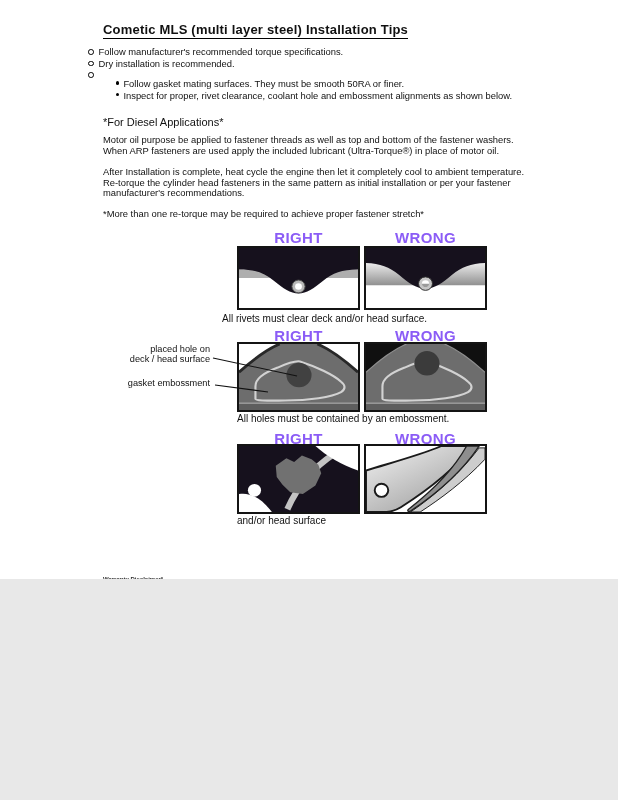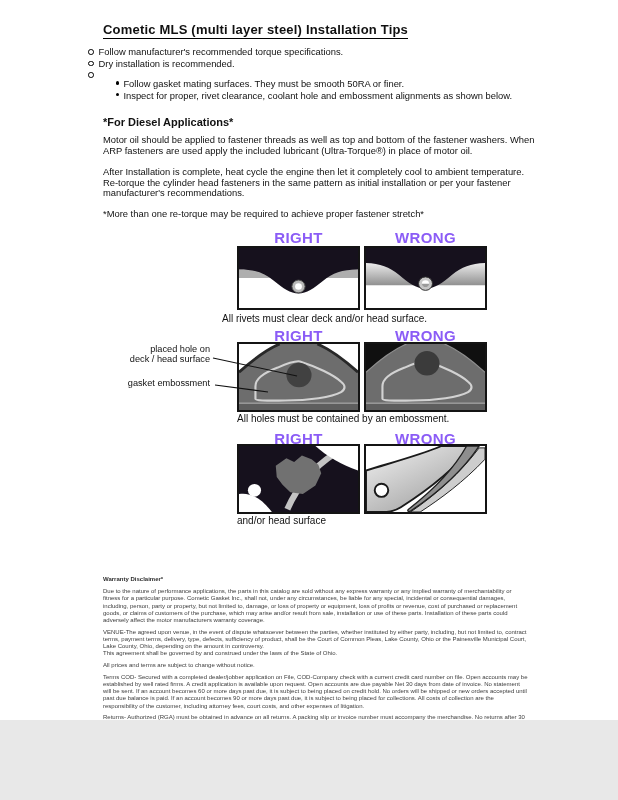--- a/index.html
+++ b/index.html
@@ -1,29 +1,29 @@
 <!DOCTYPE html>
 <html><head>
 <meta charset="utf-8">
 <style>
   html,body{margin:0;padding:0;background:#e8e8e8;}
   #page{
-    position:relative;width:618px;height:720px;margin:0 auto;background:#ffffff;
+    position:relative;width:618px;height:579px;margin:0 auto;background:#ffffff;
     font-family:"Liberation Sans","DejaVu Sans",sans-serif;color:#111;overflow:hidden;
   }
   .abs{position:absolute;}
   
   #textcol{position:absolute;left:103px;top:20px;width:436px;}
   .title{font-size:13px;font-weight:700;display:inline-block;border-bottom:1.6px solid #000;padding-bottom:1px;letter-spacing:0.2px;}
   .tips{margin-top:7px;font-size:9.4px;line-height:11.6px;}
   .b{display:flex;margin-left:-15px;}
   .b.sub{margin-left:13px;}
   .o-marker{width:3.6px;height:3.6px;border:0.9px solid #000;border-radius:50%;margin:3.2px 5px 0 0;flex:0 0 auto;}
   .dot-marker{width:3.4px;height:3.4px;background:#000;border-radius:50%;margin:3.4px 4px 0 0;flex:0 0 auto;}
-  .h2{font-size:11px;font-weight:700;margin-top:15px;}
+  .h2{font-size:11px;font-weight:400;margin-top:15px;}
   .body{font-size:9.4px;line-height:10.8px;margin:0;}
   .p1{margin-top:7px;}
   .p2{margin-top:10px;}
   .note{margin-top:10px;}
   
   .figlabel{font-size:15px;font-weight:700;letter-spacing:0.4px;text-align:center;width:123px;color:#8b5cf6;}
   .panel{width:123px;height:64px;border:2px solid #141414;box-sizing:border-box;background:#fff;}
   .panel svg{display:block;width:100%;height:100%;}
   .panel.tall{height:70px;}
   .caption{font-size:10px;line-height:11.5px;color:#111;}
@@ -57,21 +57,21 @@
       <div class="b sub">
           <span class="dot-marker"></span>
           <span>Follow gasket mating surfaces.  They must be smooth 50RA or finer.</span>
         </div>
       <div class="b sub">
           <span class="dot-marker"></span>
           <span>Inspect for proper, rivet clearance, coolant hole and embossment alignments as shown below.</span>
         </div>
     </div>
     <div class="h2">*For Diesel Applications*</div>
-    <p class="body p1">Motor oil should be applied to fastener threads as well as top and bottom of the fastener washers. When ARP fasteners are used apply the included lubricant (Ultra-Torque®) in place of motor oil.</p>
+    <p class="body p1">Motor oil purpose be applied to fastener threads as well as top and bottom of the fastener washers. When ARP fasteners are used apply the included lubricant (Ultra-Torque®) in place of motor oil.</p>
     <p class="body p2">After Installation is complete, heat cycle the engine then let it completely cool to ambient temperature. Re-torque the cylinder head fasteners in the same pattern as initial installation or per your fastener manufacturer's recommendations.</p>
     <p class="body note">*More than one re-torque may be required to achieve proper fastener stretch*</p>
   </div>
 
   <div class="abs figlabel" style="left:237px;top:229px;">RIGHT</div>
   <div class="abs figlabel" style="left:364px;top:229px;">WRONG</div>
 
   <div class="abs panel" style="left:237px;top:246px;">
     <svg viewBox="0 0 123 64" preserveAspectRatio="none">
       <rect width="123" height="64" fill="#ffffff"></rect>

